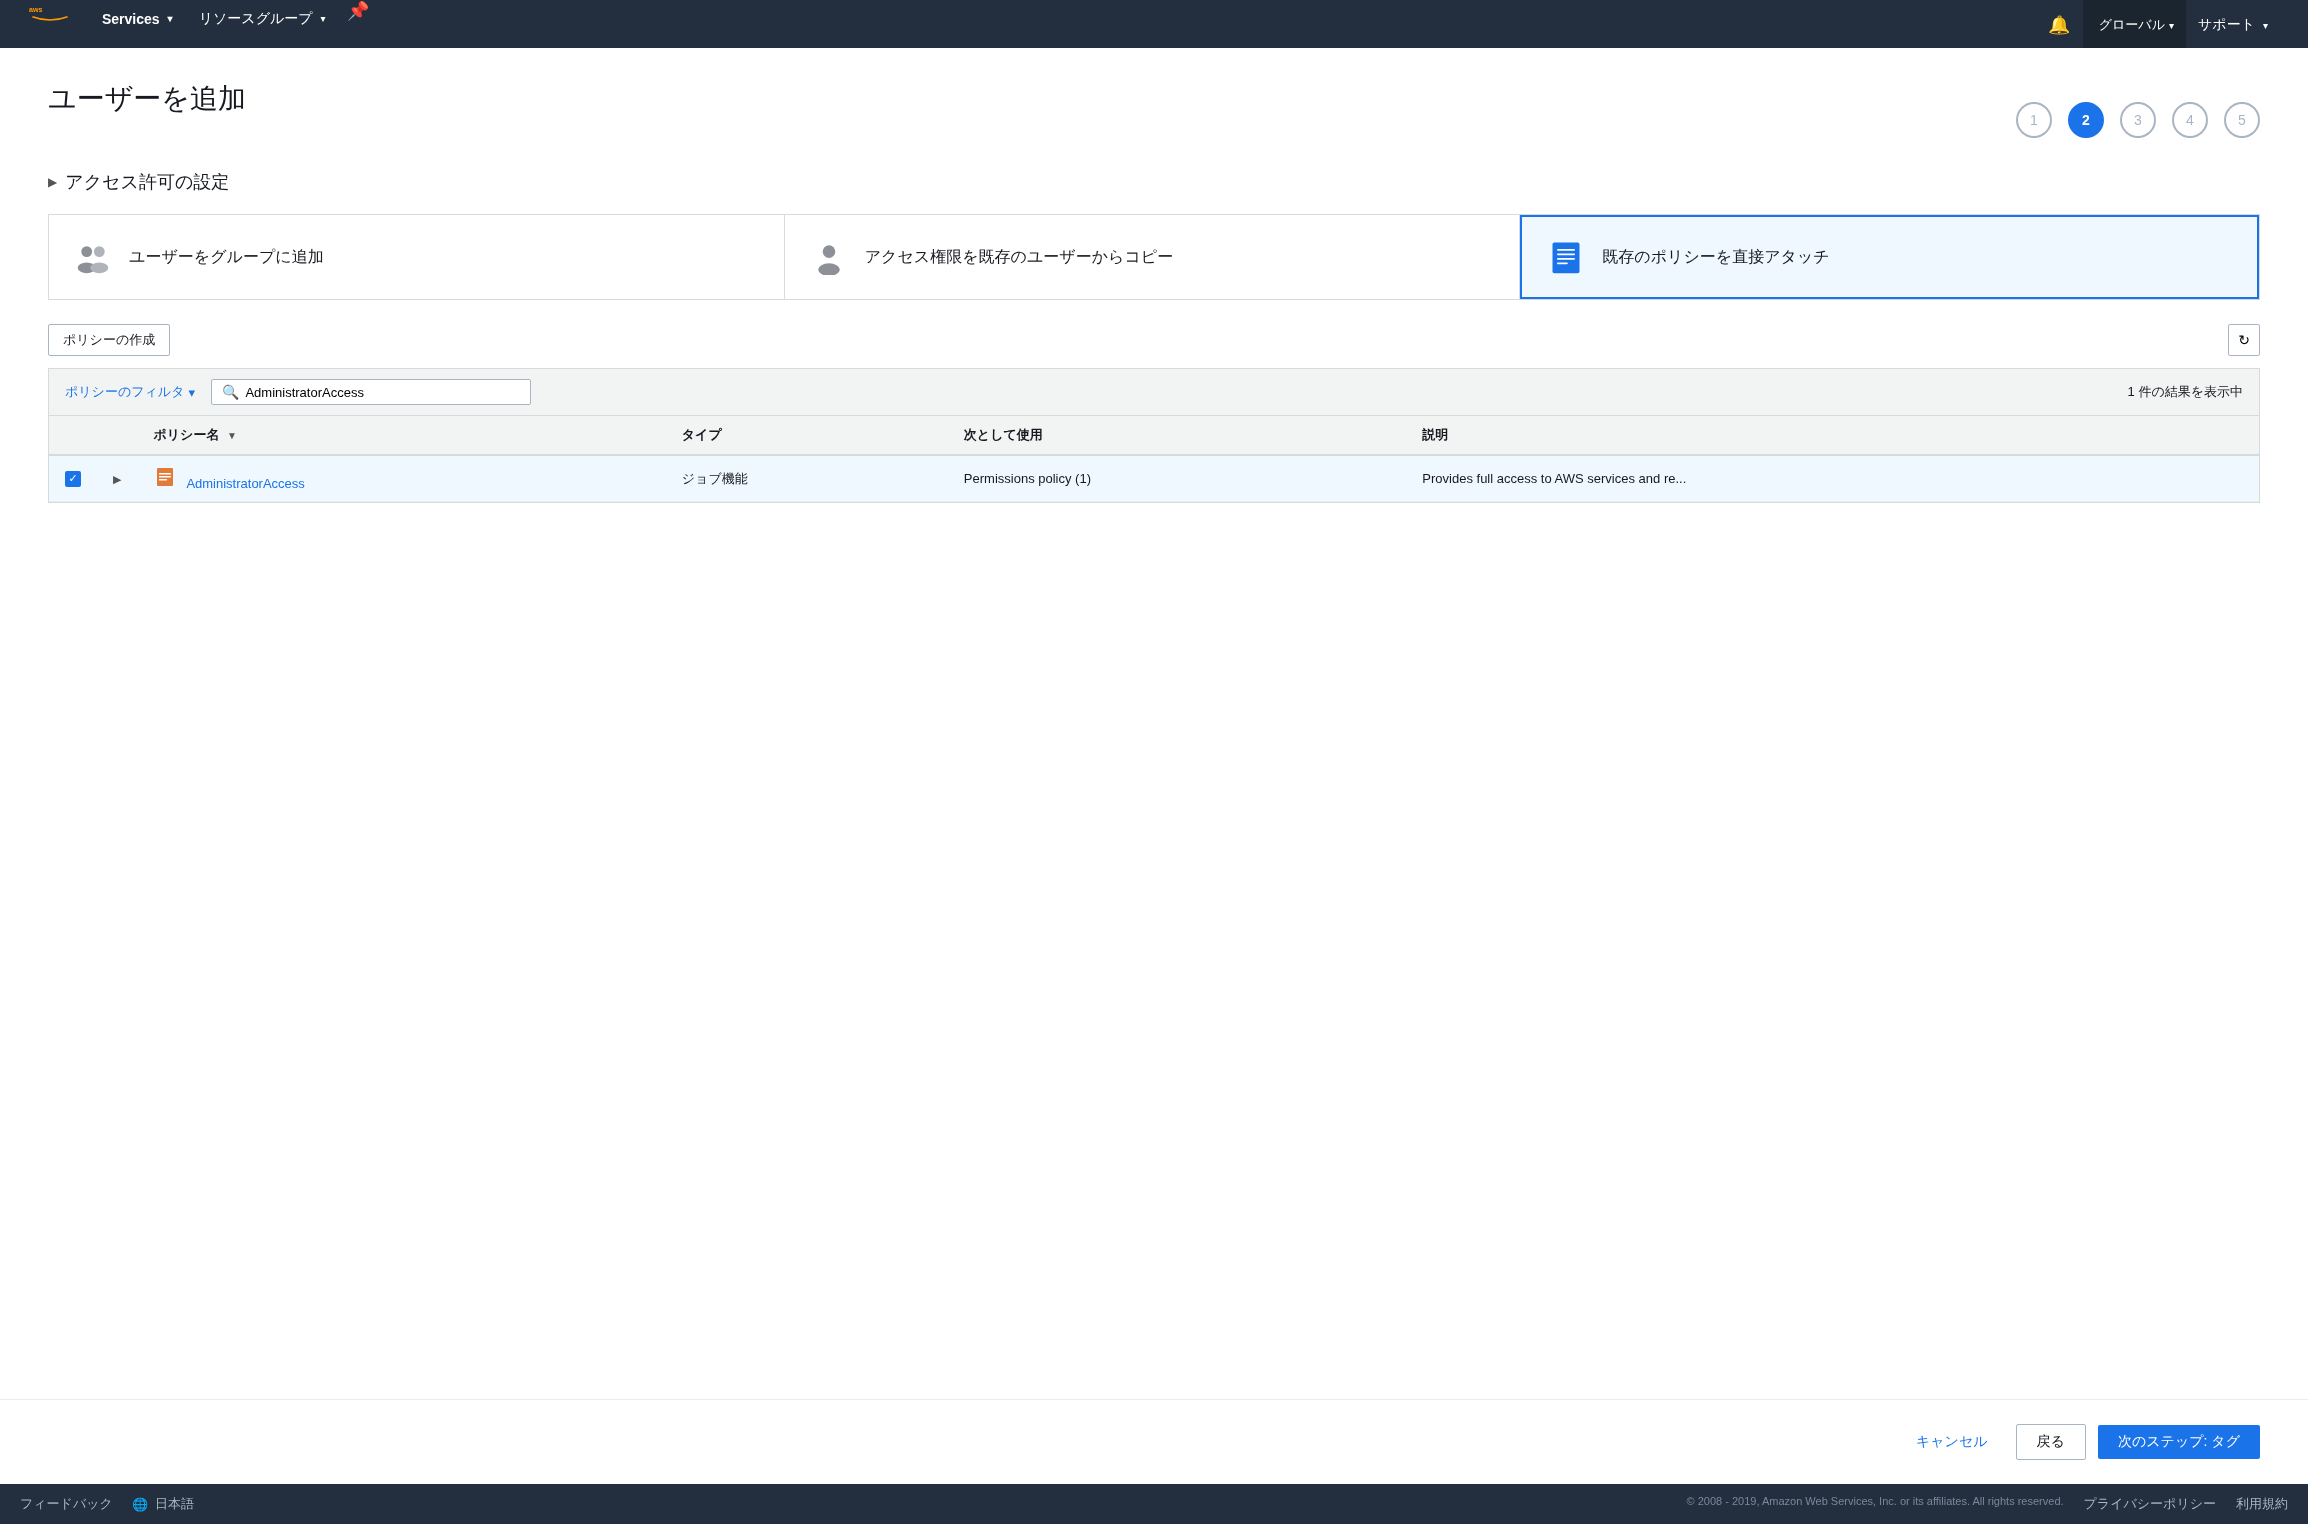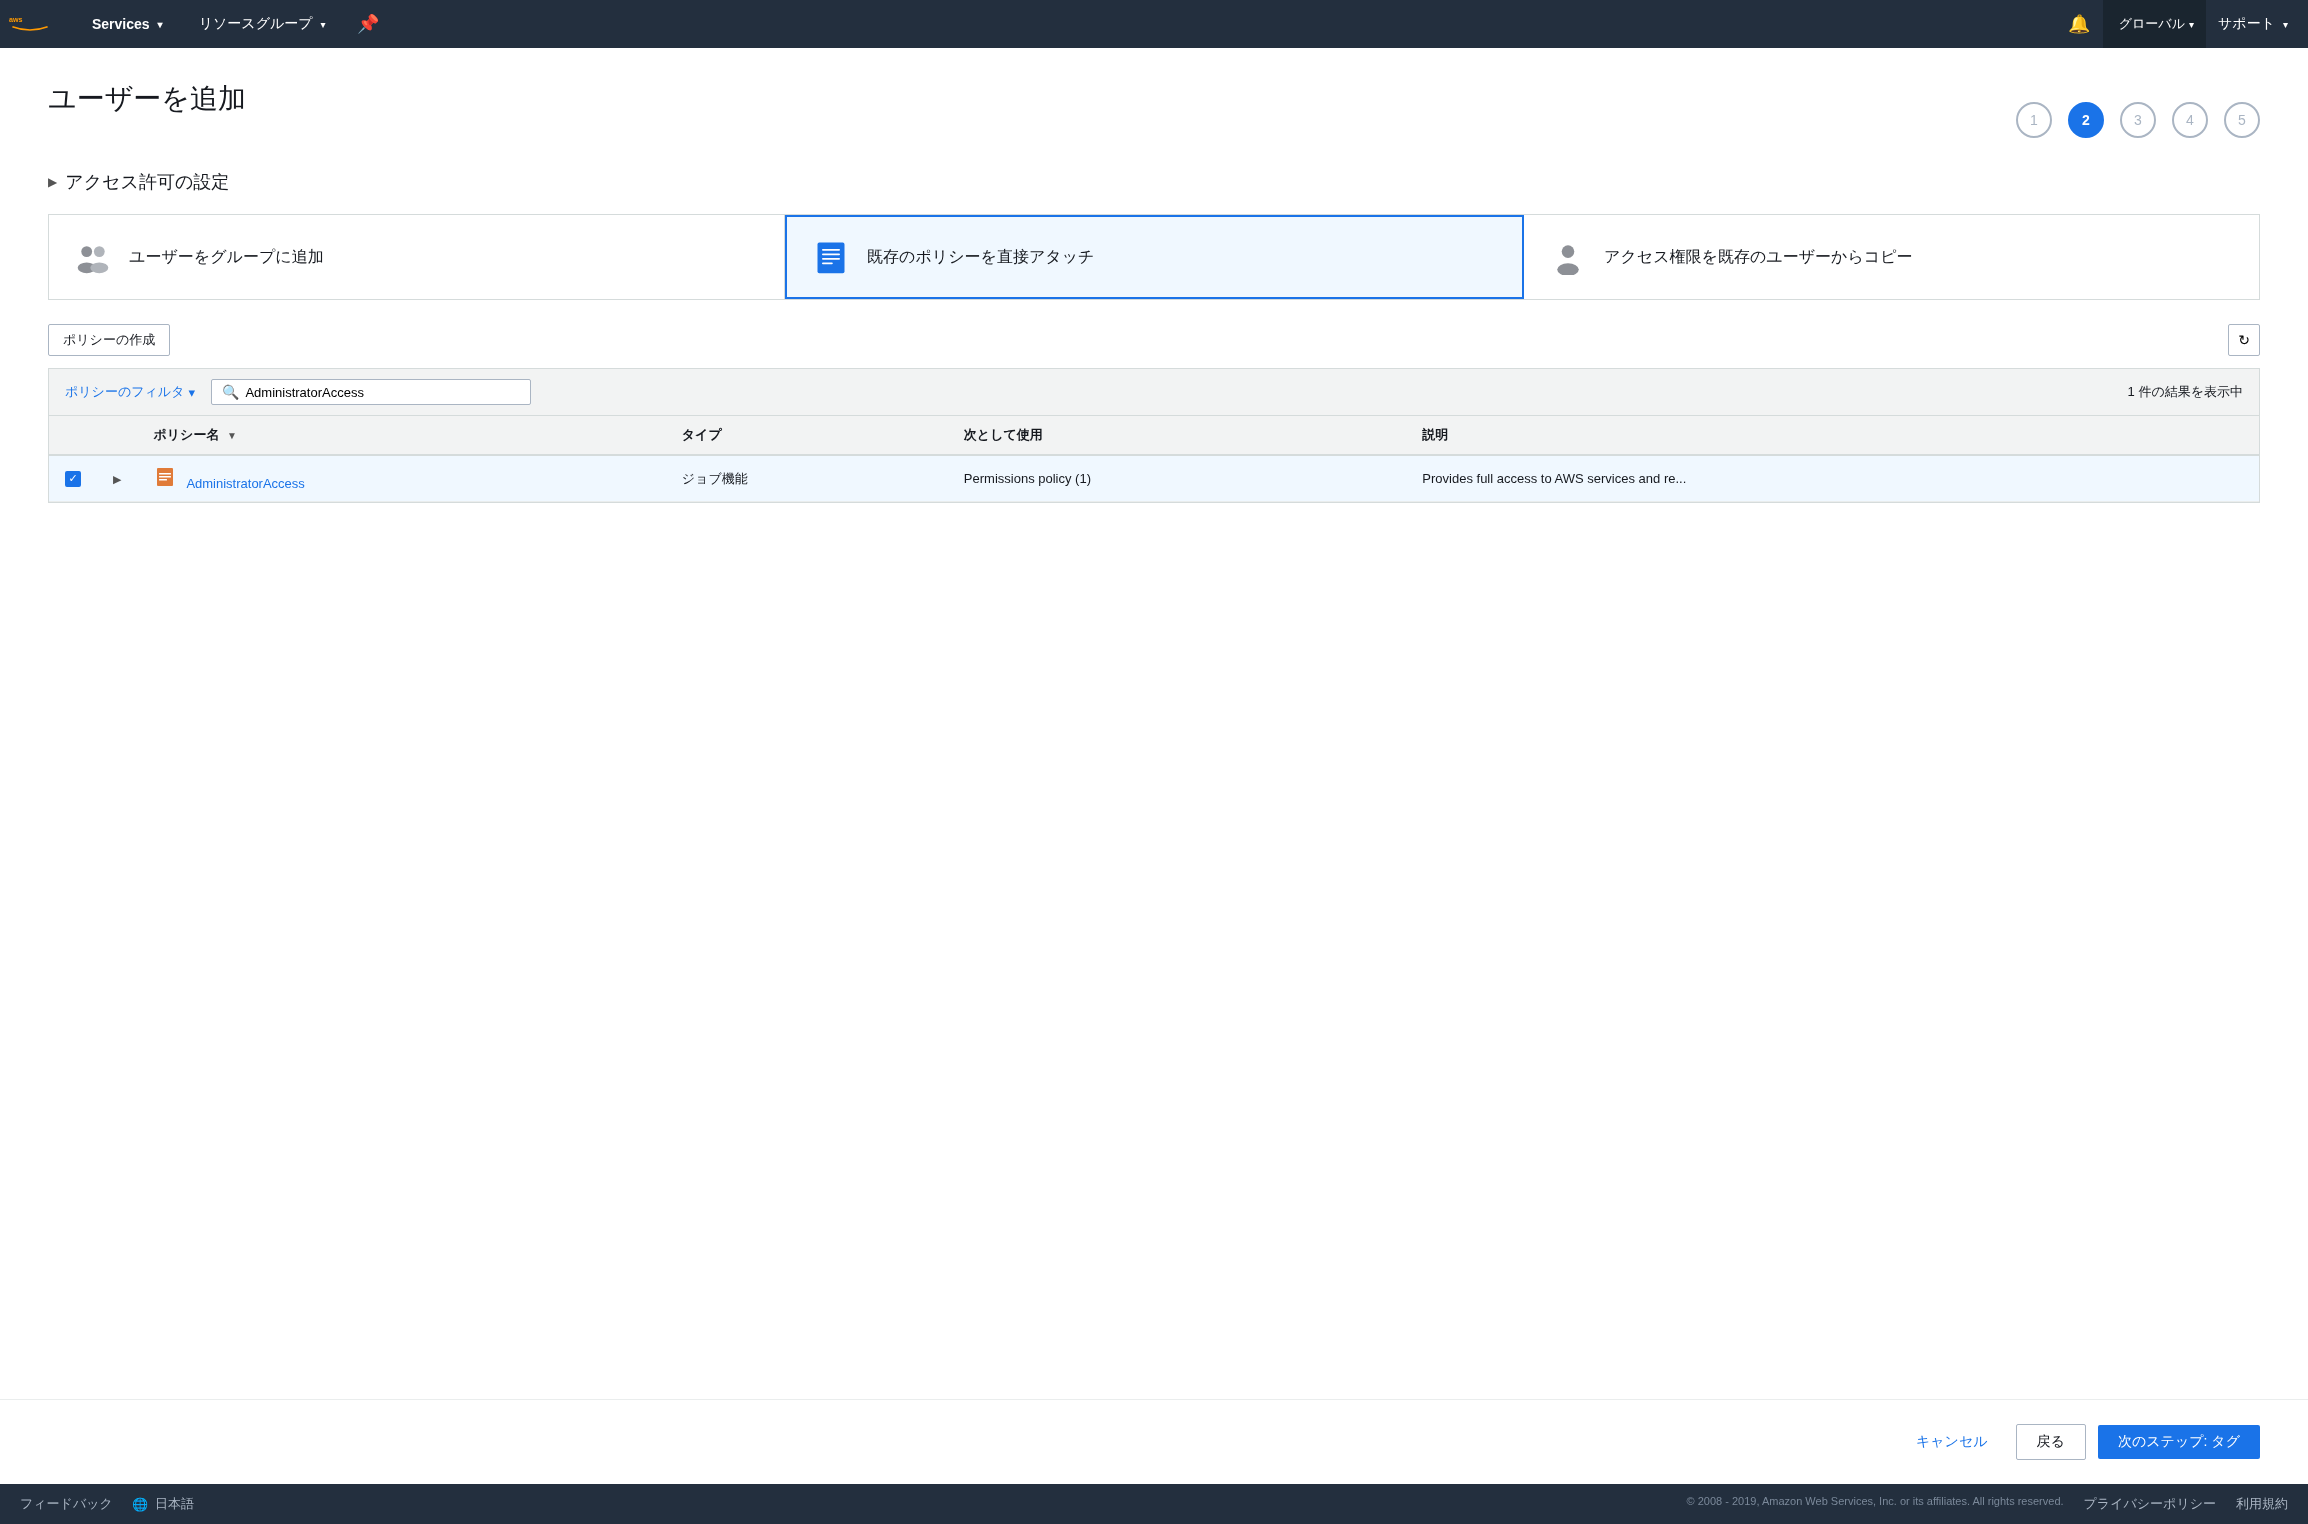--- a/index.html
+++ b/index.html
@@ -3,23 +3,23 @@
   <meta charset="utf-8">
   <style>
     * { box-sizing: border-box; margin: 0; padding: 0; }
     body { font-family: "Helvetica Neue", Arial, sans-serif; font-size: 14px; background: #fff; min-height: 100vh; display: flex; flex-direction: column; }
 
     
     .navbar {
       background: #232f3e;
       height: 48px;
       display: flex;
-      align-items: center;
-      padding: 0 8px;
-      gap: 12px;
+      align-items: flex-start;
+      padding: 0 28px;
+      gap: 2px;
       flex-shrink: 0;
     }
     .navbar-logo {
       display: flex;
       align-items: center;
       margin-right: 16px;
     }
     .aws-logo {
       width: 44px;
       height: 28px;
@@ -409,43 +409,43 @@
     <div class="permission-card">
       <div class="permission-card-icon icon-users">
         <svg viewBox="0 0 40 40" fill="none" xmlns="http://www.w3.org/2000/svg">
           <circle cx="13" cy="14" r="6" fill="#8d9096"></circle>
           <circle cx="27" cy="14" r="6" fill="#b0b4ba"></circle>
           <ellipse cx="13" cy="32" rx="10" ry="6" fill="#8d9096"></ellipse>
           <ellipse cx="27" cy="32" rx="10" ry="6" fill="#b0b4ba"></ellipse>
         </svg>
       </div>
       <div class="permission-card-label">ユーザーをグループに追加</div>
+    </div>
+
+    <div class="permission-card">
+      <div class="permission-card-icon icon-copy">
+        <svg viewBox="0 0 40 40" fill="none" xmlns="http://www.w3.org/2000/svg">
+          <circle cx="20" cy="14" r="7" fill="#8d9096"></circle>
+          <ellipse cx="20" cy="34" rx="12" ry="7" fill="#8d9096"></ellipse>
+        </svg>
+      </div>
+      <div class="permission-card-label">アクセス権限を既存のユーザーからコピー</div>
     </div>
 
     <div class="permission-card selected">
       <div class="permission-card-icon icon-policy">
         <svg viewBox="0 0 40 40" fill="none" xmlns="http://www.w3.org/2000/svg">
           <rect x="5" y="4" width="30" height="34" rx="2" fill="#1a73e8"></rect>
           <rect x="10" y="11" width="20" height="2" rx="1" fill="#fff"></rect>
           <rect x="10" y="16" width="20" height="2" rx="1" fill="#fff"></rect>
           <rect x="10" y="21" width="20" height="2" rx="1" fill="#fff"></rect>
           <rect x="10" y="26" width="12" height="2" rx="1" fill="#fff"></rect>
         </svg>
       </div>
       <div class="permission-card-label">既存のポリシーを直接アタッチ</div>
-    </div>
-
-    <div class="permission-card">
-      <div class="permission-card-icon icon-copy">
-        <svg viewBox="0 0 40 40" fill="none" xmlns="http://www.w3.org/2000/svg">
-          <circle cx="20" cy="14" r="7" fill="#8d9096"></circle>
-          <ellipse cx="20" cy="34" rx="12" ry="7" fill="#8d9096"></ellipse>
-        </svg>
-      </div>
-      <div class="permission-card-label">アクセス権限を既存のユーザーからコピー</div>
     </div>
   </div>
 
   <div class="table-toolbar">
     <button class="btn-create-policy">ポリシーの作成</button>
     <button class="btn-refresh">
       <span>↻</span>
     </button>
   </div>
 

